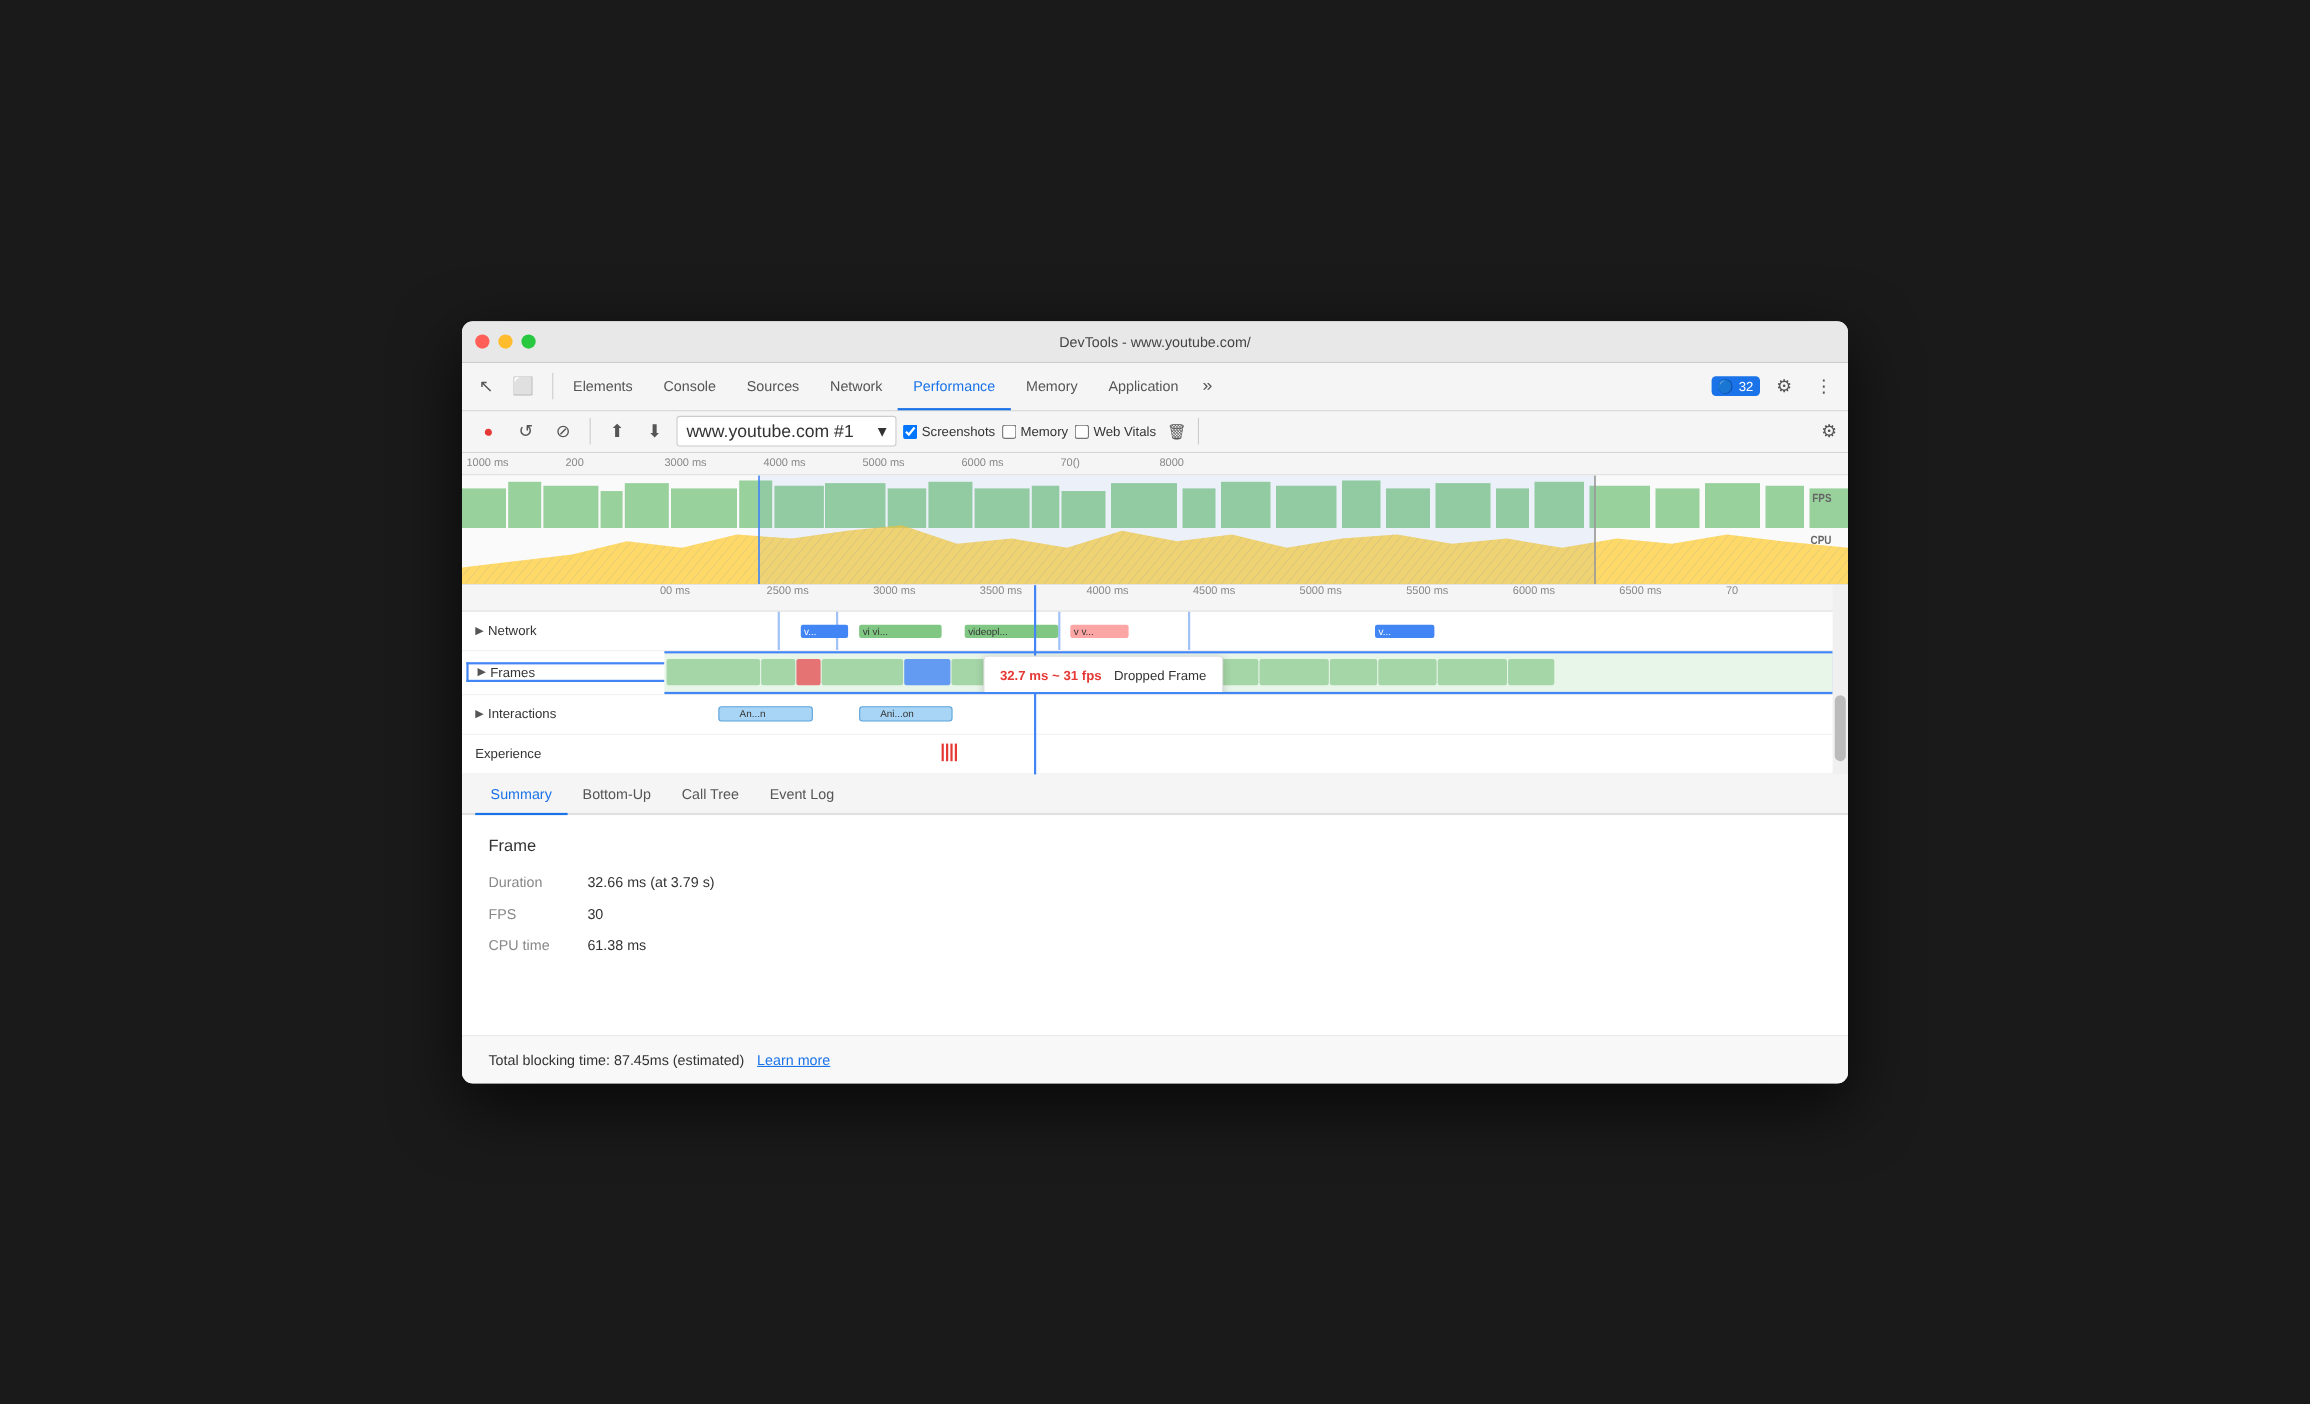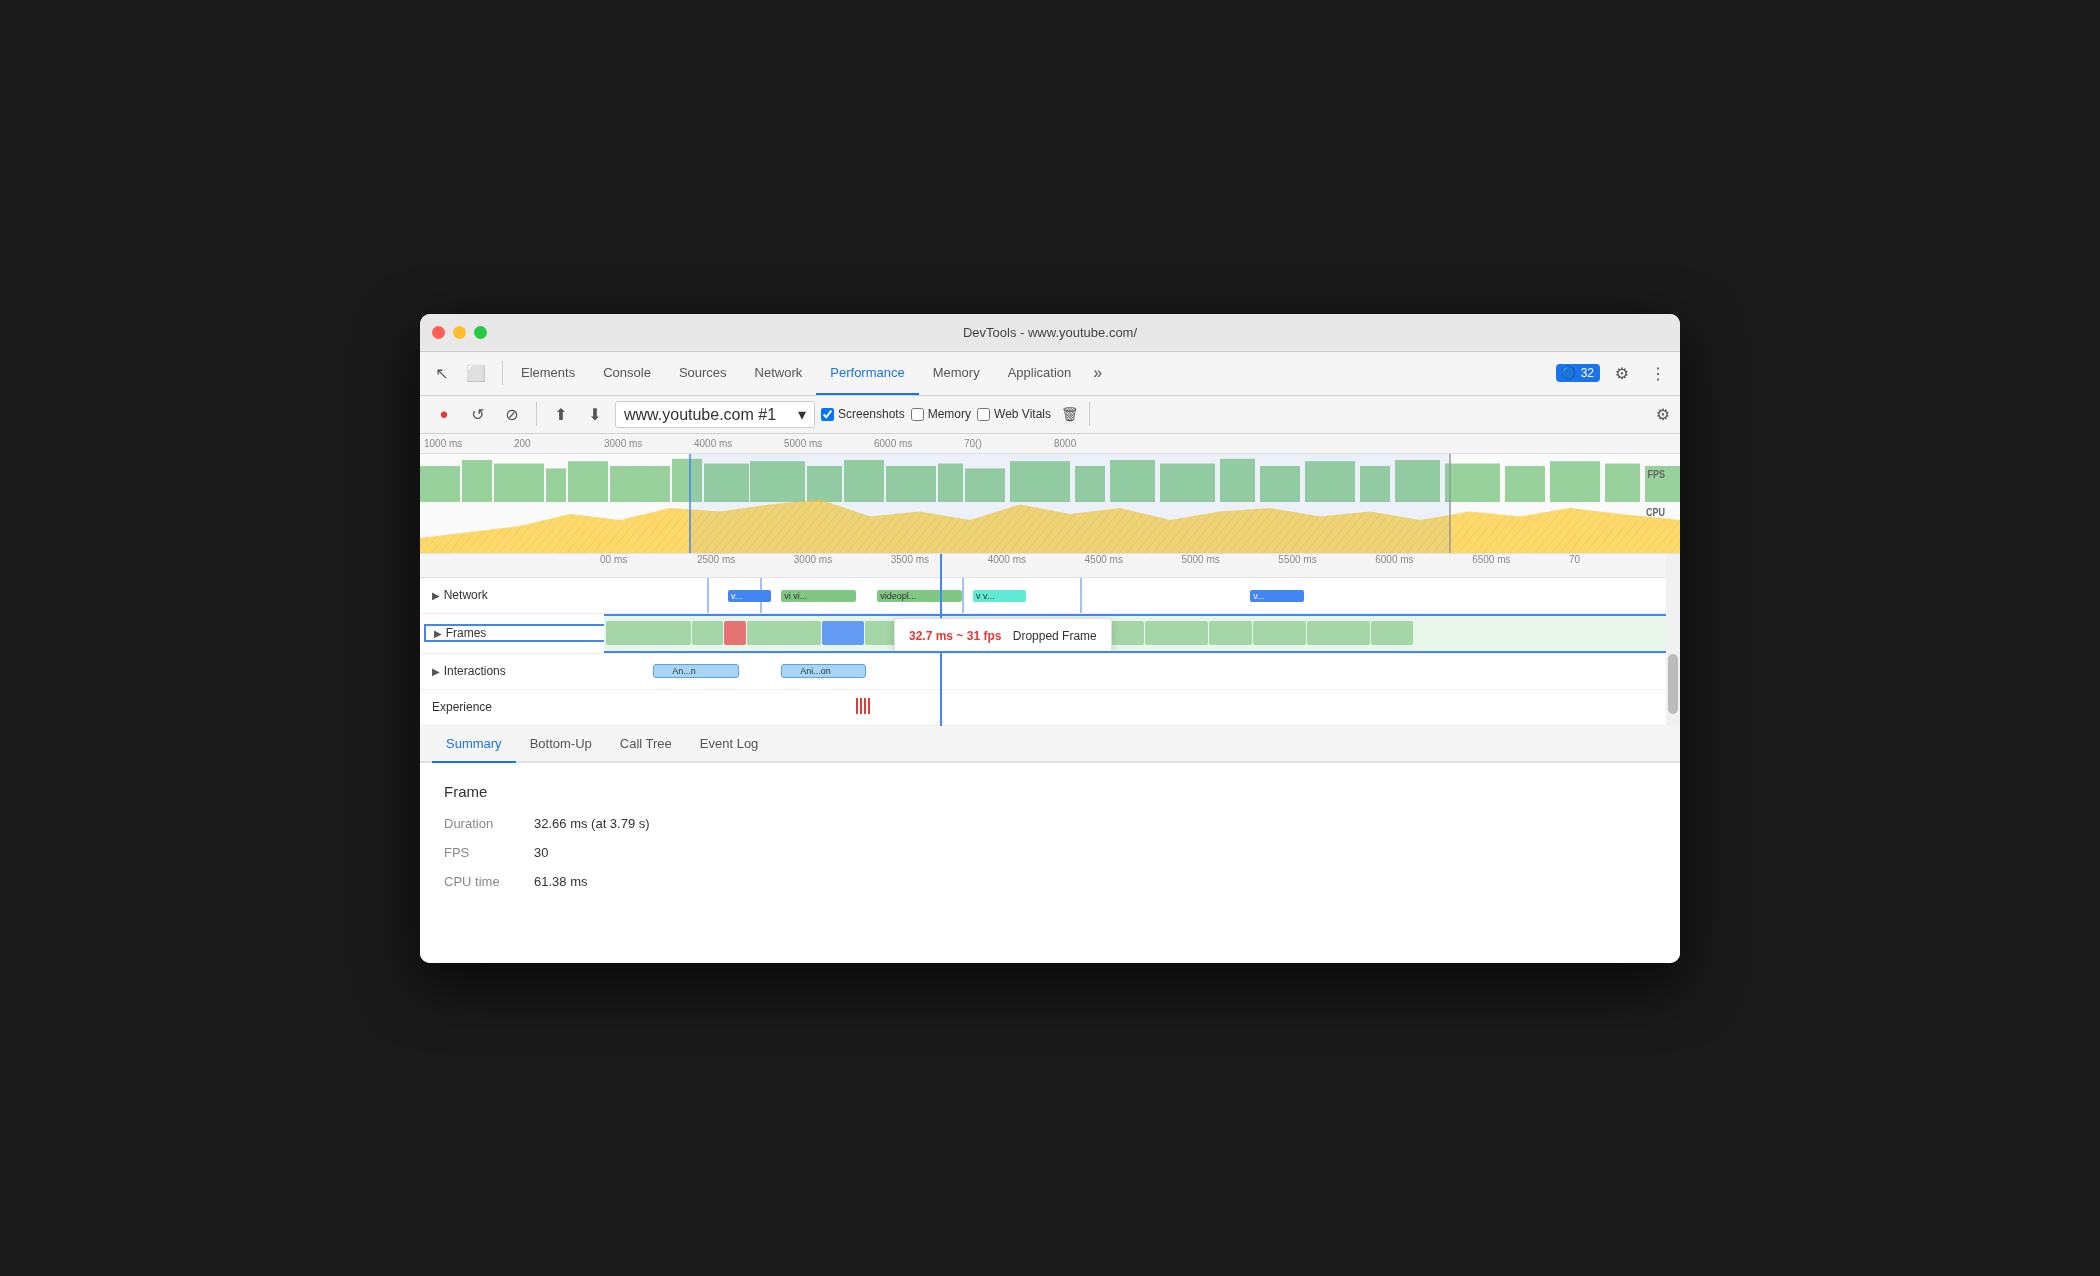--- a/index.html
+++ b/index.html
@@ -571,21 +571,21 @@
 
     <div class="track-row">
       <div class="track-label">
         <span class="arrow">▶</span>
         <span>Network</span>
       </div>
       <div class="track-content">
         <div class="net-bar" style="left:12%; width:4%;">v...</div>
         <div class="net-bar" style="left:17%; width:7%; background:#81c784; color:#333;">vi vi...</div>
         <div class="net-bar" style="left:26%; width:8%; background:#81c784; color:#333;">videopl...</div>
-        <div class="net-bar" style="left:35%; width:5%; background:#5eead4; color:#333;">v v...</div>
+        <div class="net-bar" style="left:35%; width:5%; background:#fca5a5; color:#333;">v v...</div>
         <div class="net-bar" style="left:61%; width:5%;">v...</div>
 
         <div style="position:absolute; left:10%; top:0; width:2px; height:100%; background:#4285f4; opacity:0.5;"></div>
         <div style="position:absolute; left:15%; top:0; width:2px; height:100%; background:#4285f4; opacity:0.5;"></div>
         <div style="position:absolute; left:34%; top:0; width:2px; height:100%; background:#4285f4; opacity:0.5;"></div>
         <div style="position:absolute; left:45%; top:0; width:2px; height:100%; background:#4285f4; opacity:0.5;"></div>
       </div>
       <div style="width:14px;"></div>
     </div>
 
@@ -672,14 +672,18 @@
     <div class="summary-row">
       <span class="summary-key">FPS</span>
       <span class="summary-value">30</span>
     </div>
     <div class="summary-row">
       <span class="summary-key">CPU time</span>
       <span class="summary-value">61.38 ms</span>
     </div>
   </div>
 
+  <div class="total-blocking">
+    <span>Total blocking time: 87.45ms (estimated)</span>
+    <span style="margin-left:8px;" class="learn-more">Learn more</span>
+  </div>
 
 </div>
 
 </body></html>

